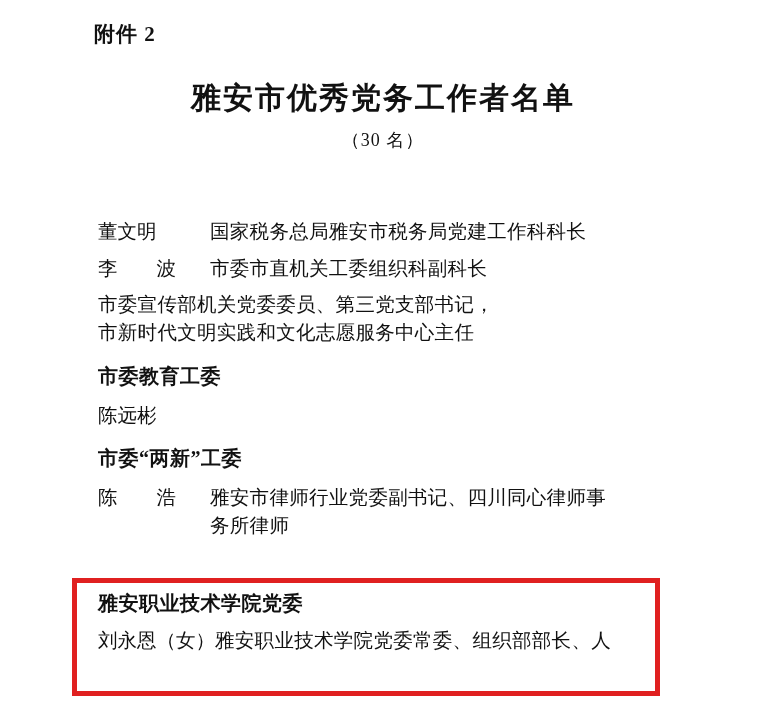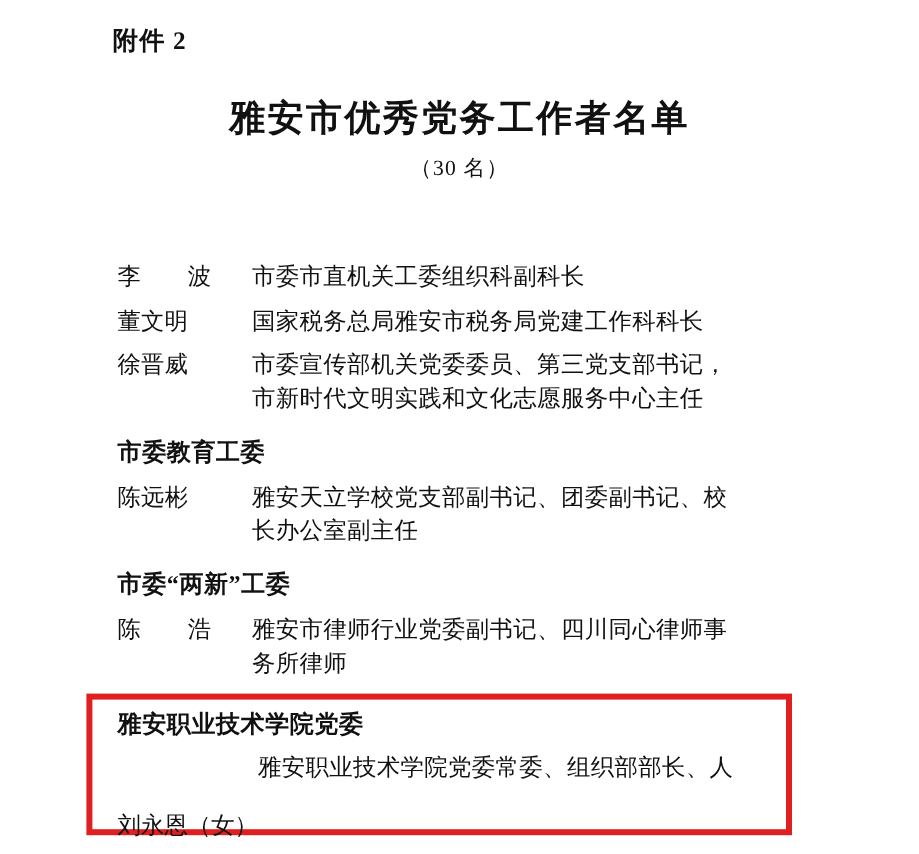--- a/index.html
+++ b/index.html
@@ -106,21 +106,20 @@
     top: 627px;
     width: 560px;
     display: flex;
     align-items: flex-start;
     line-height: 1.45;
   }
   .hl-entry .name {
     flex: 0 0 112px;
     font-size: 19.5px;
     white-space: pre;
-    margin-top: 48px;
   }
   .hl-entry .desc {
     flex: 1 1 auto;
     font-size: 19.5px;
     letter-spacing: 0.3px;
     font-family: Liberation Serif, serif;
   }
   .hl-entry .desc .ind {
     display: block;
     padding-left: 34px;
@@ -133,49 +132,44 @@
 
   <div class="attachment-label">附件 2</div>
 
   <div class="doc-title">雅安市优秀党务工作者名单</div>
 
   <div class="doc-subtitle">（30 名）</div>
 
   <div class="body-list">
 
     <div class="entry">
+      <div class="name">董文明</div>
+      <div class="desc">
+        <span>国家税务总局雅安市税务局党建工作科科长</span>
+      </div>
+    </div>
+
+    <div class="entry">
       <div class="name">李　　波</div>
       <div class="desc">
         <span>市委市直机关工委组织科副科长</span>
       </div>
     </div>
 
     <div class="entry">
-      <div class="name">董文明</div>
-      <div class="desc">
-        <span>国家税务总局雅安市税务局党建工作科科长</span>
-      </div>
-    </div>
-
-    <div class="entry">
-      <div class="name">徐晋威</div>
       <div class="desc">
         <span>市委宣传部机关党委委员、第三党支部书记，</span>
         <span class="ind">市新时代文明实践和文化志愿服务中心主任</span>
       </div>
     </div>
 
     <div class="section-head">市委教育工委</div>
 
     <div class="entry">
       <div class="name">陈远彬</div>
-      <div class="desc">
-        <span>雅安天立学校党支部副书记、团委副书记、校</span>
-        <span class="ind">长办公室副主任</span>
-      </div>
     </div>
 
     <div class="section-head">市委“两新”工委</div>
 
     <div class="entry">
       <div class="name">陈　　浩</div>
       <div class="desc">
         <span>雅安市律师行业党委副书记、四川同心律师事</span>
         <span class="ind">务所律师</span>
       </div>

